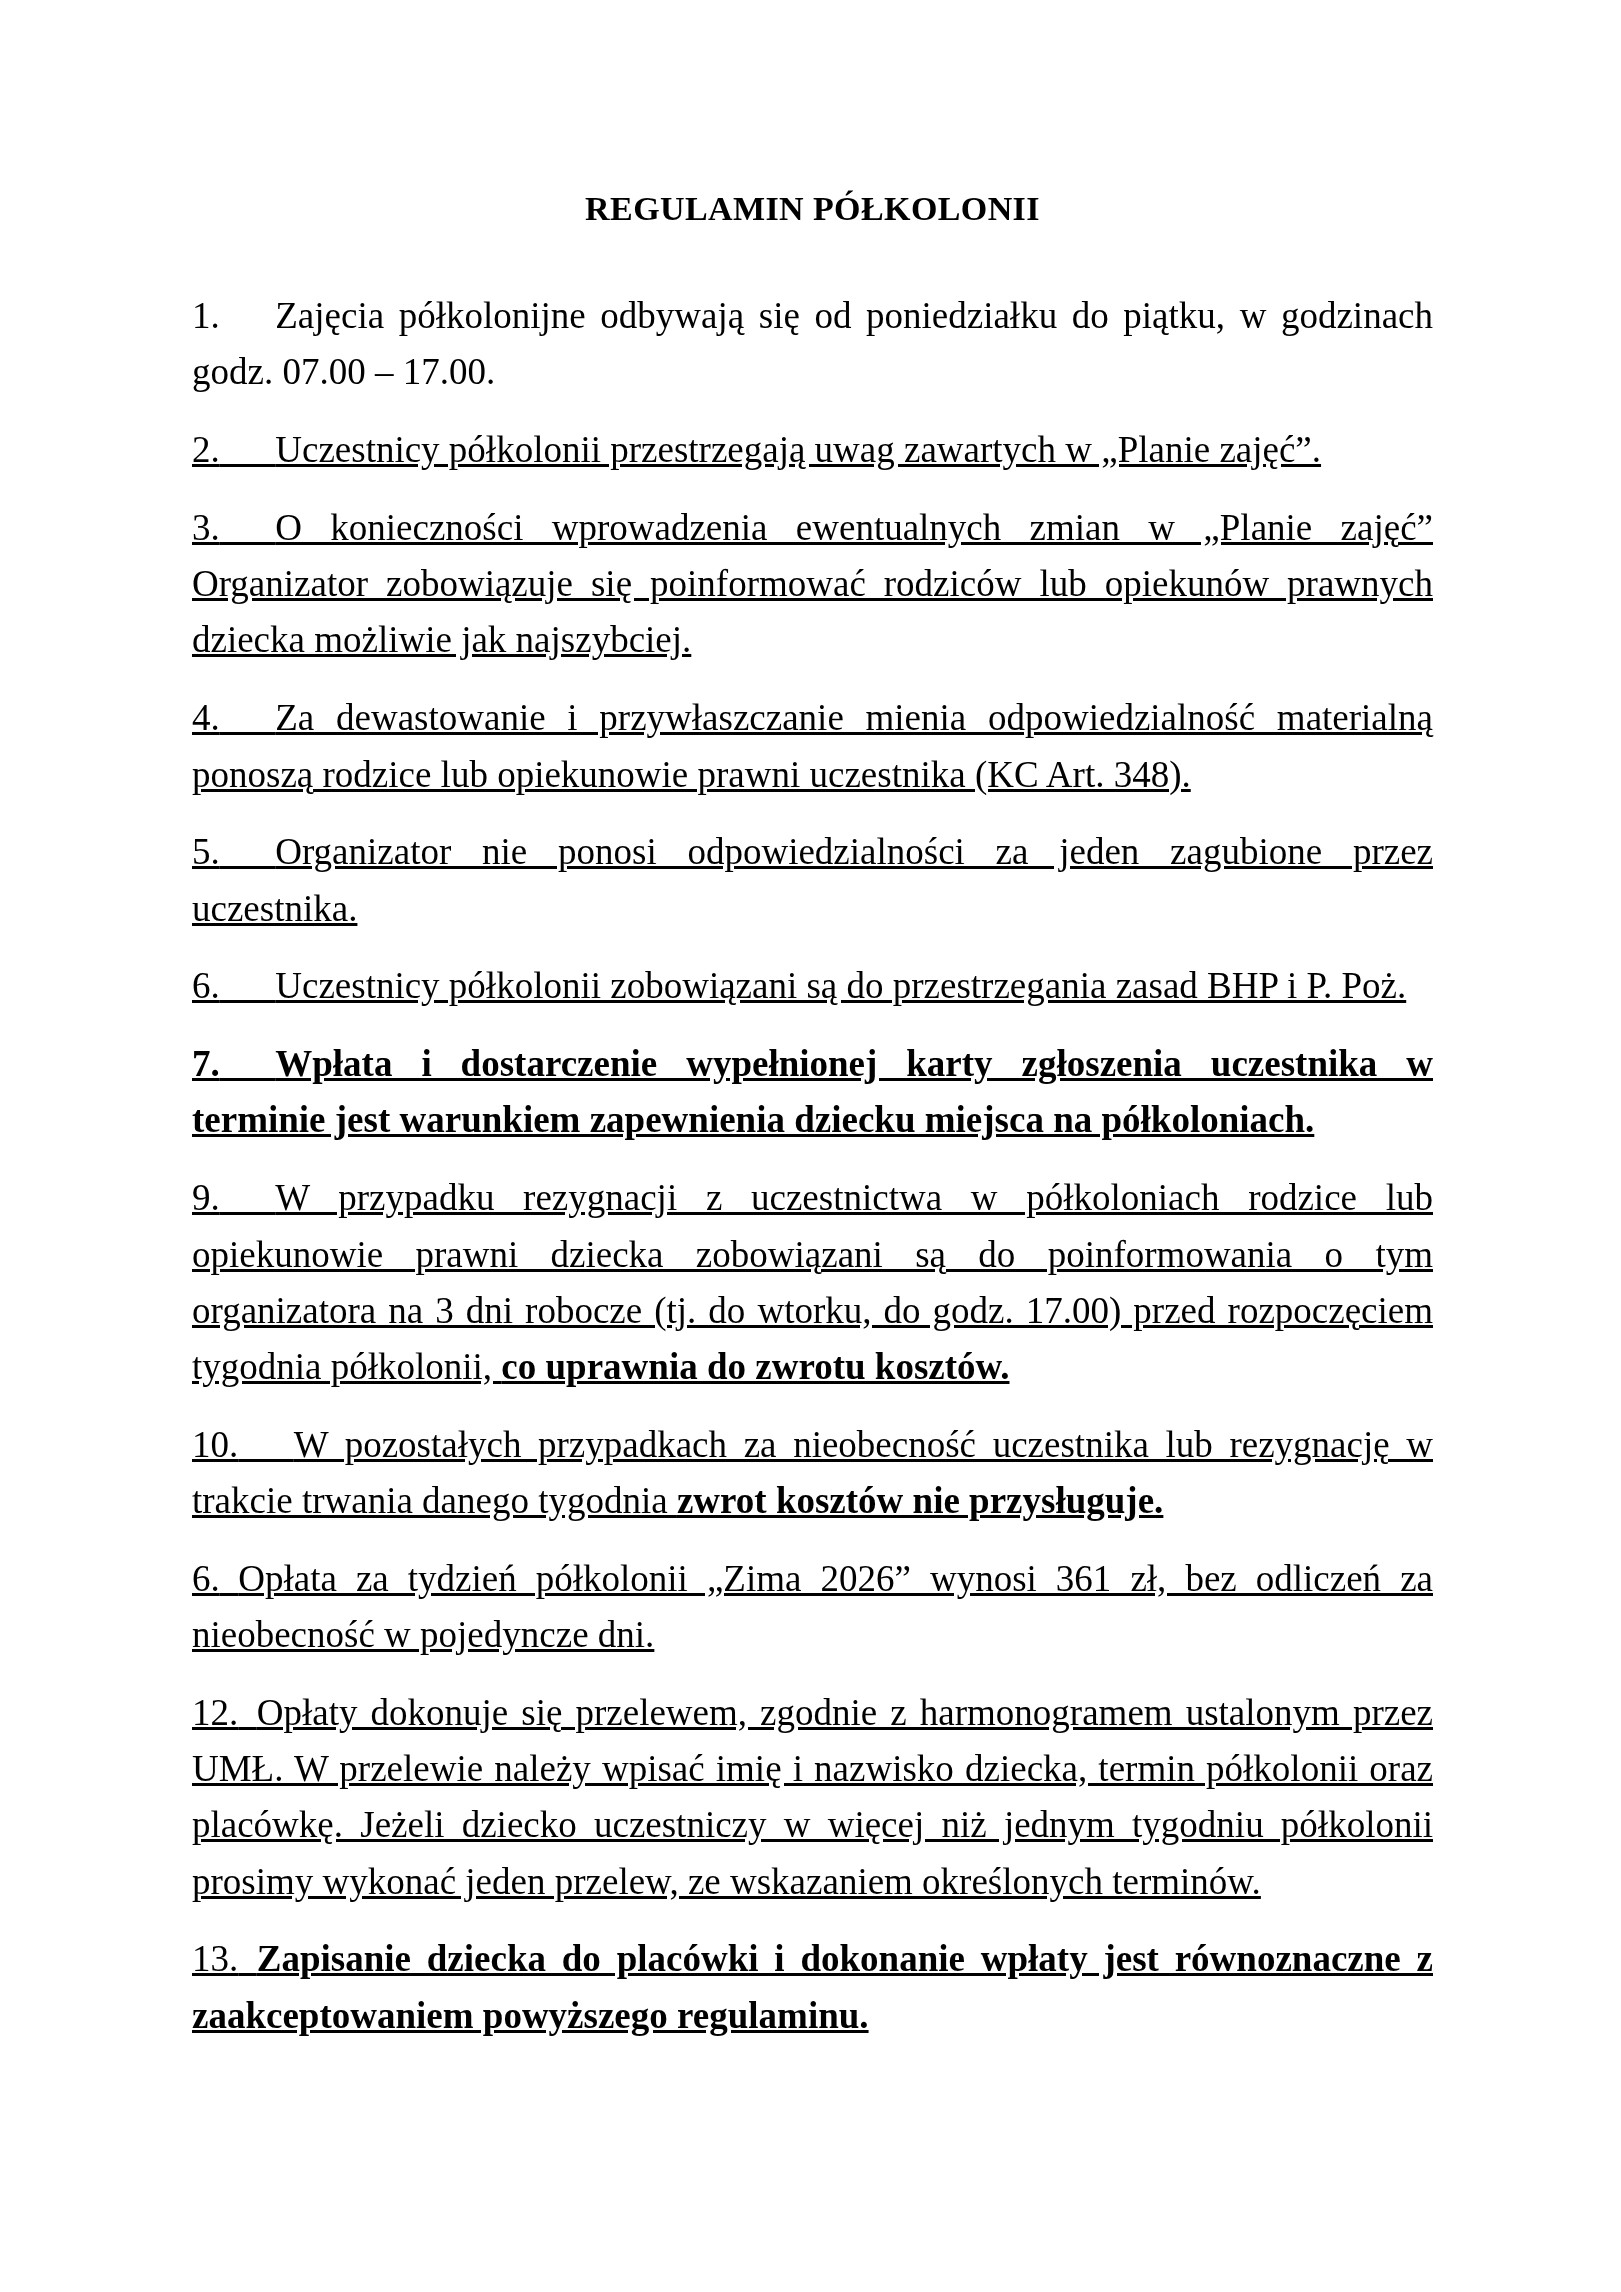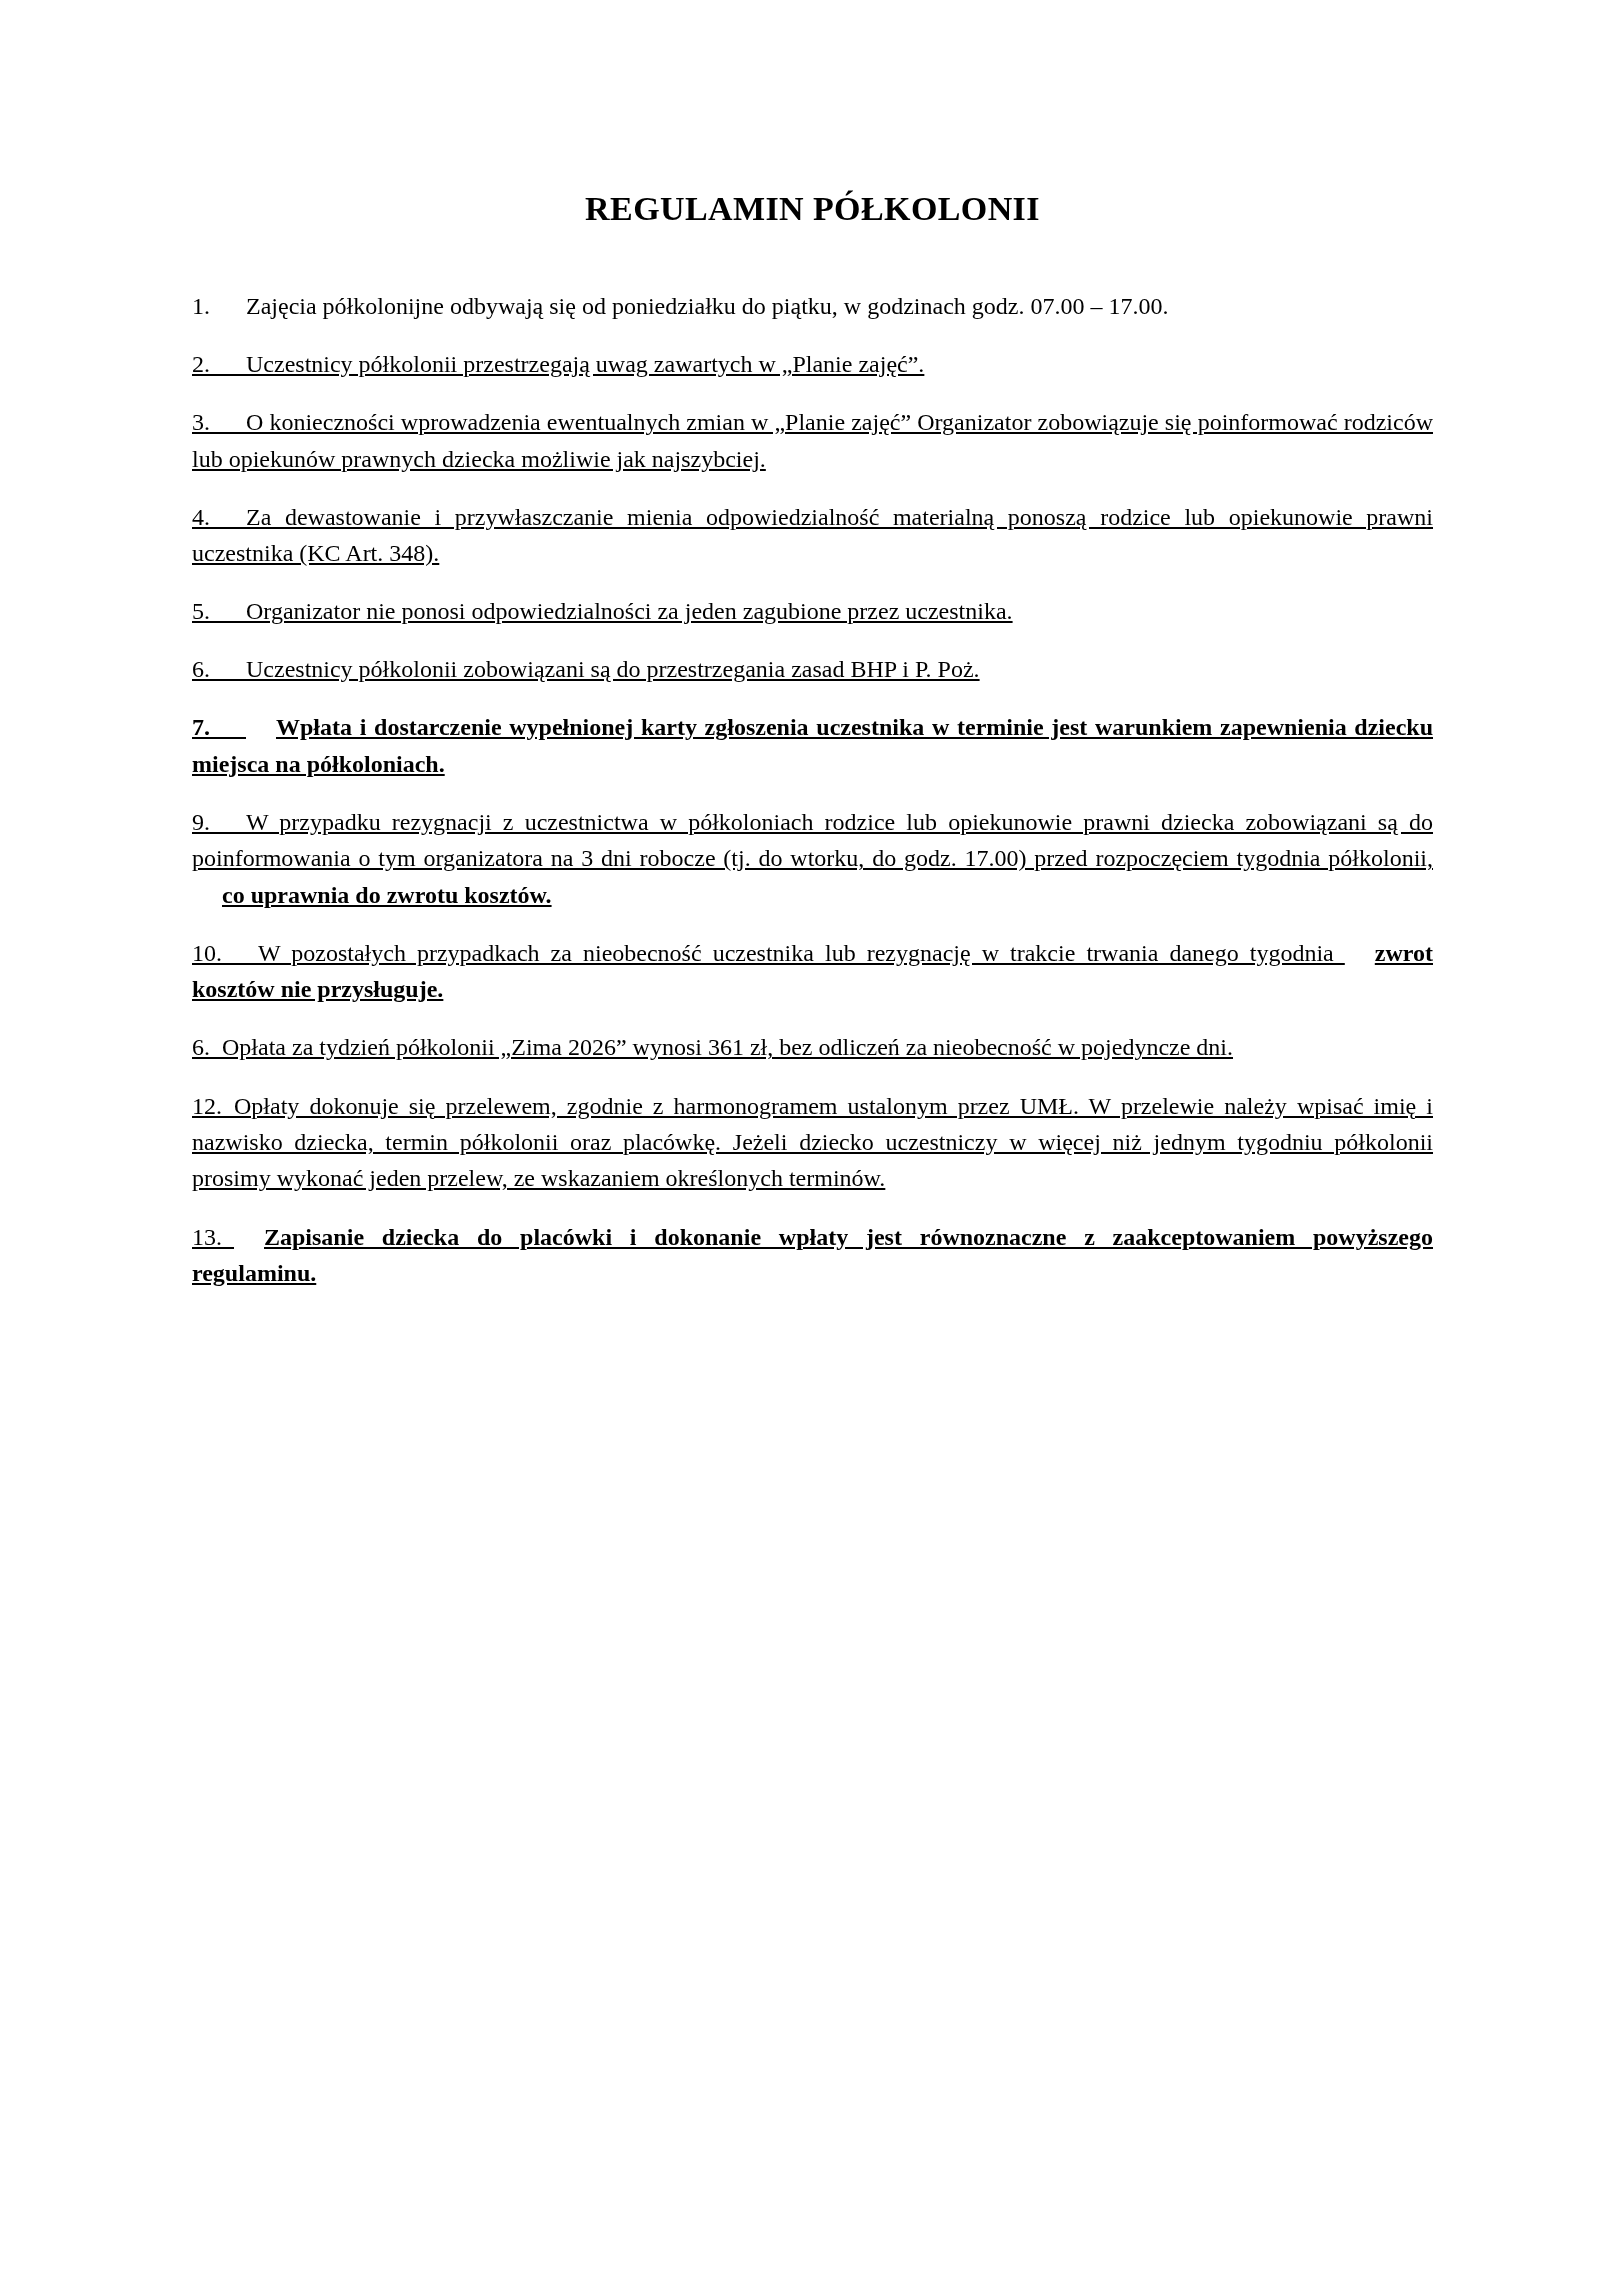--- a/index.html
+++ b/index.html
@@ -36,21 +36,21 @@
     margin: 0;
     padding-top: 189px;
     line-height: 1.15;
   }
   .clauses {
     margin: 0;
     padding: 0;
     list-style: none;
   }
   .clause {
-    font-size: 24px;
+    font-size: 37px;
     line-height: 1.52;
     margin: 0;
     text-align: justify;
     text-justify: inter-word;
   }
   .clause.justify-all {
     text-align-last: left;
   }
   
   .clause + .clause {
@@ -58,21 +58,20 @@
     text-decoration: underline;
   }
   .gap-title {
     height: 60px;
   }
   .num {
     white-space: pre;
   }
   b, strong {
     font-weight: bold;
-    margin-left: 30px;
   }
 </style>
 </head>
 <body>
 
 <div class="page">
   <div class="content">
 
     <h1 class="doc-title">REGULAMIN PÓŁKOLONII</h1>
 

